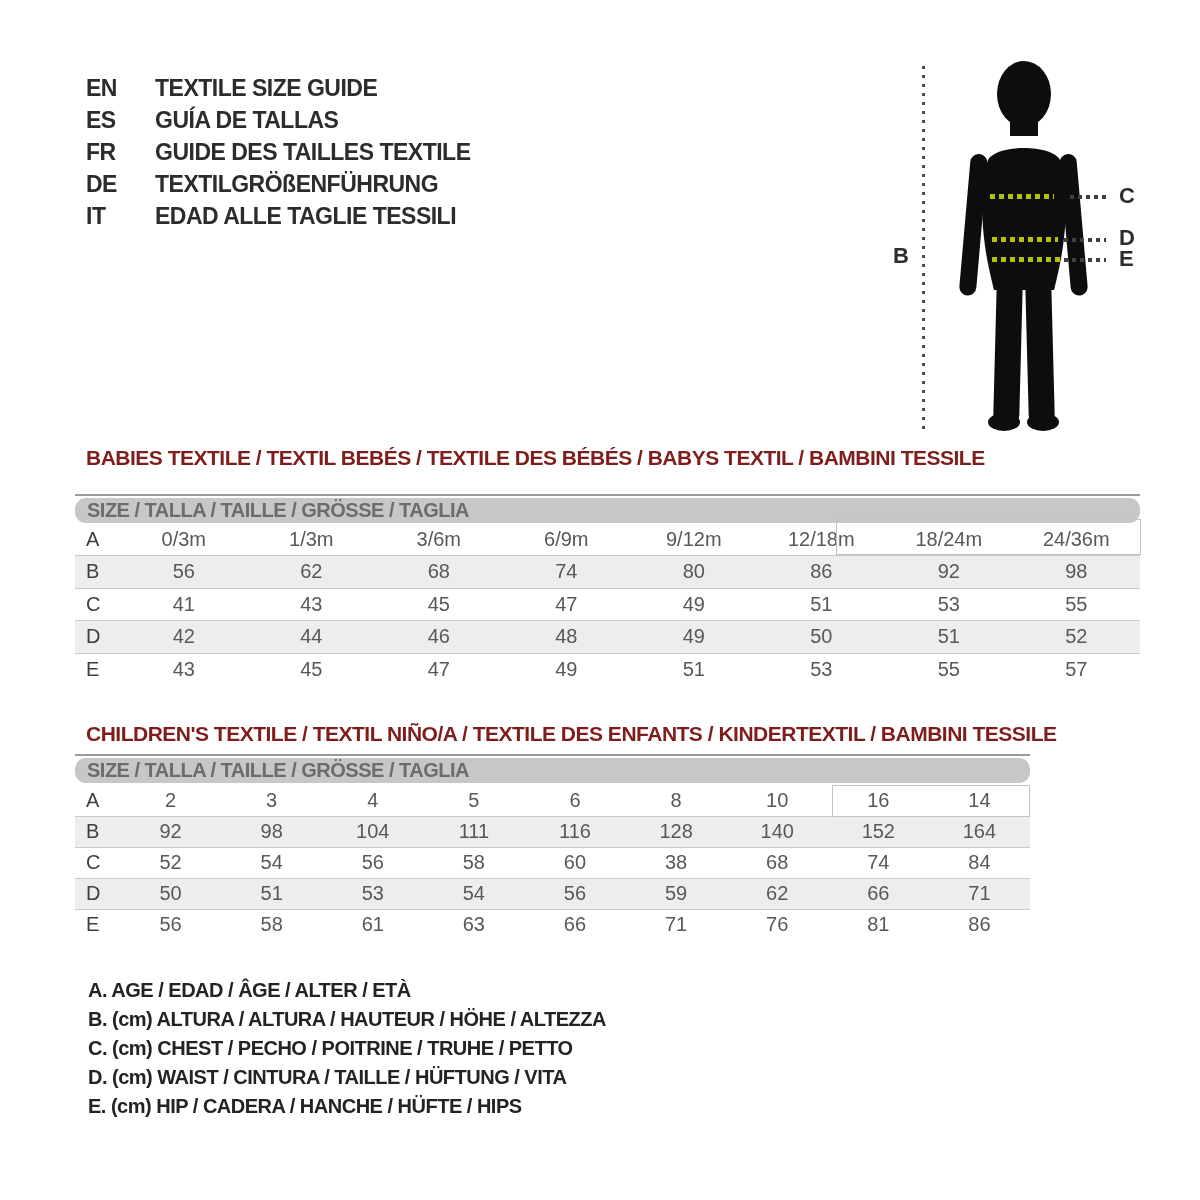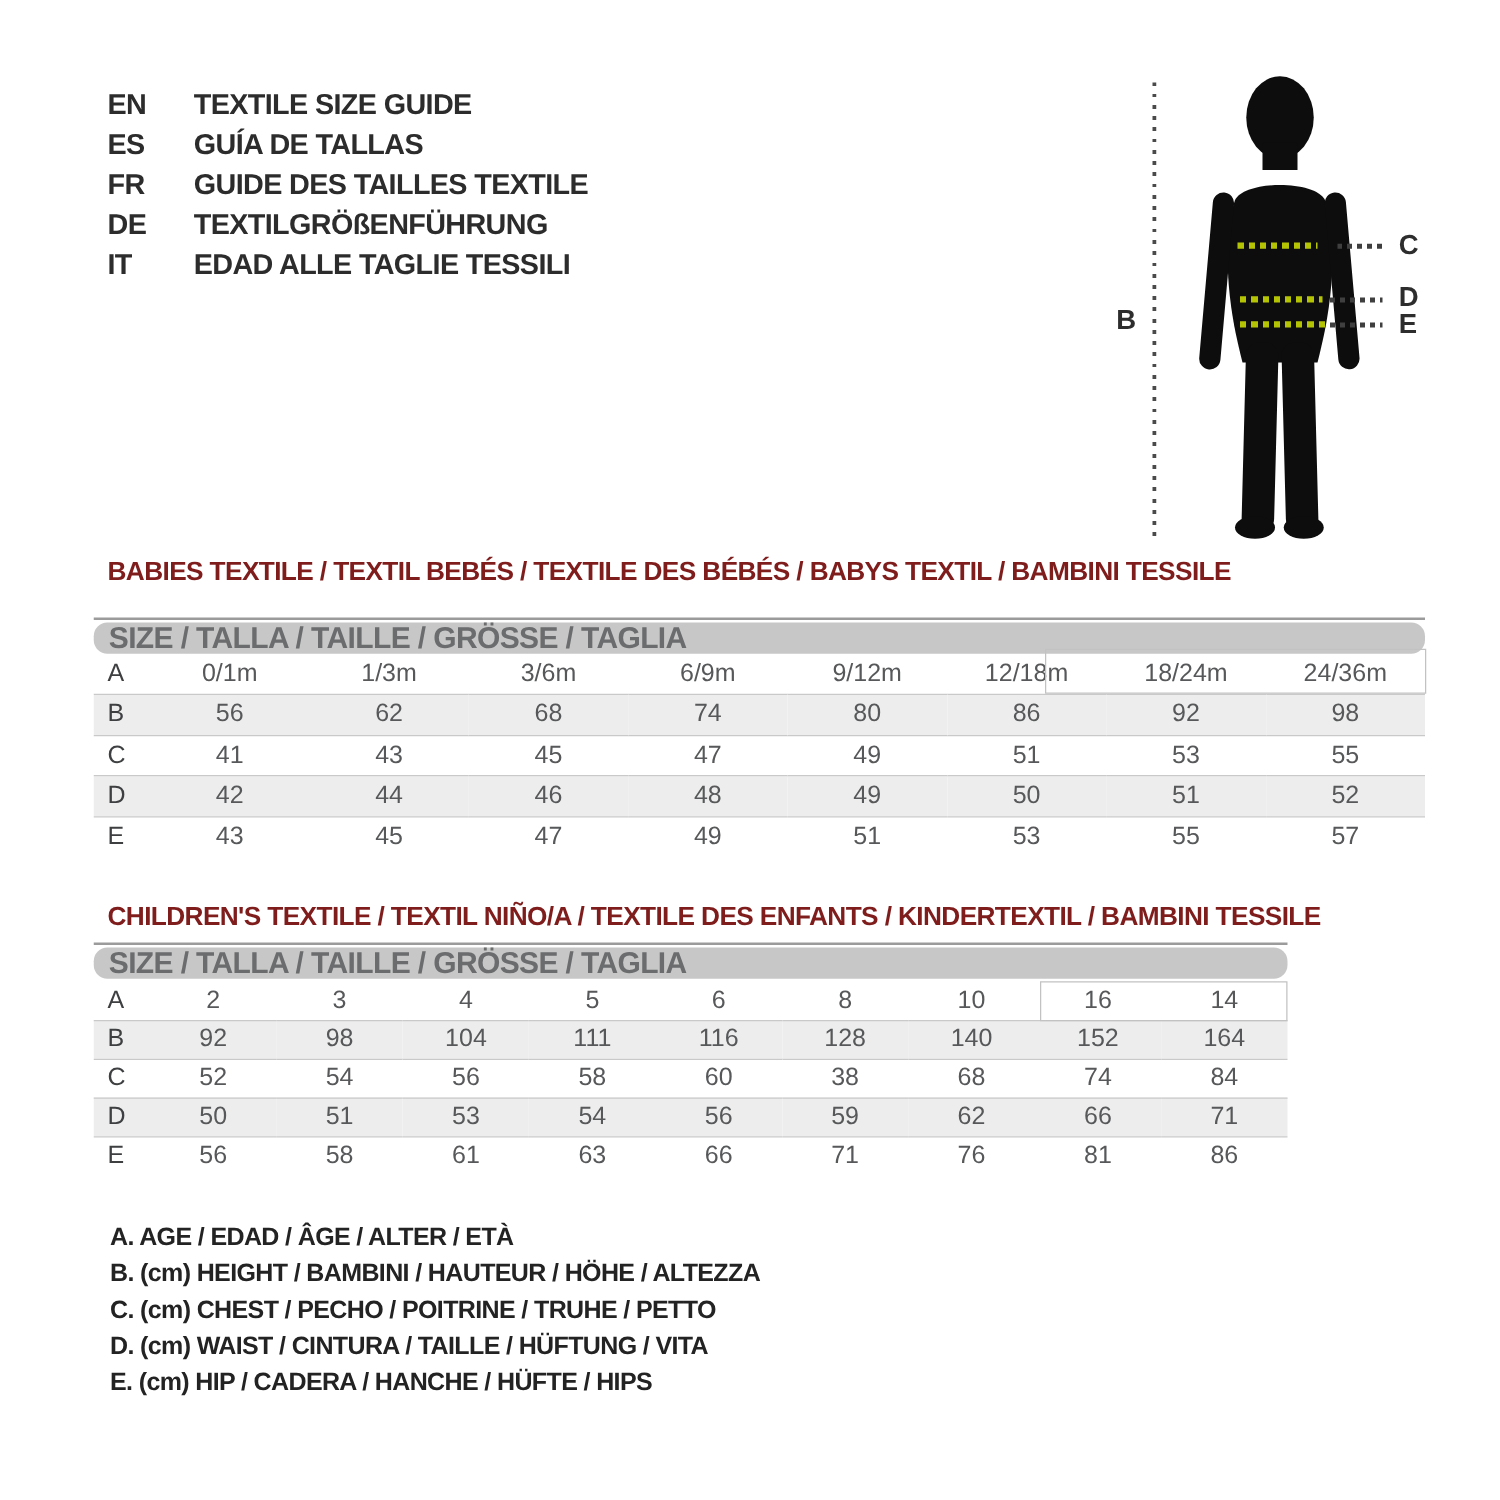--- a/index.html
+++ b/index.html
@@ -3,21 +3,21 @@
 <meta charset="utf-8">
 <style>
   html,body { margin:0; padding:0; background:#ffffff; }
   .page {
     position:relative; width:1200px; height:1200px; background:#ffffff;
     font-family:"Liberation Sans", sans-serif; color:#2b2b2b; overflow:hidden;
   }
 
   
   .lang-block { position:absolute; left:86px; top:70px; }
-  .lang-row { display:flex; height:32px; align-items:flex-start; }
+  .lang-row { display:flex; height:32px; align-items:flex-end; }
   .lang-code, .lang-label {
     font-weight:bold; font-size:23px; letter-spacing:-0.5px; color:#2c2c2c; white-space:nowrap;
   }
   .lang-code { width:69px; }
 
   
   .silhouette-svg { position:absolute; left:948px; top:52px; }
   .vline-b {
     position:absolute; left:922px; top:66px; width:3px; height:366px;
     background:repeating-linear-gradient(180deg,#4a4a4a 0 3px, transparent 3px 9px);
@@ -48,21 +48,21 @@
     color:#7f1d1d; white-space:nowrap;
   }
   #babies-heading   { left:86px; top:446px; }
   #children-heading { left:86px; top:722px; }
 
   
   .size-band { position:absolute; left:75px; }
   .size-band .band-line { height:2px; background:#9b9b9b; }
   .size-band .band-fill {
     margin-top:2px; height:25px; background:#c7c7c7; color:#6b6c6e;
-    font-weight:bold; font-size:24px; line-height:25px; padding-left:12px; letter-spacing:-0.5px;border-radius:11px;
+    font-weight:bold; font-size:20px; line-height:25px; padding-left:12px; letter-spacing:-0.5px;border-radius:11px;
   }
   #babies-band   { top:494px; width:1065px; }
   #children-band { top:754px; width:955px;  }
 
   
   table.size-table { position:absolute; border-collapse:collapse; table-layout:fixed; }
   #babies-table   { left:75px; top:523px; width:1065px; }
   #children-table { left:75px; top:785px; width:955px;  }
   #babies-table tr   { height:32.5px; }
   #children-table tr { height:31px;   }
@@ -144,21 +144,21 @@
 
   <div class="section-heading" id="babies-heading">BABIES TEXTILE / TEXTIL BEBÉS / TEXTILE DES BÉBÉS / BABYS TEXTIL / BAMBINI TESSILE</div>
   <div class="size-band" id="babies-band">
     <div class="band-line"></div>
     <div class="band-fill">SIZE / TALLA / TAILLE / GRÖSSE / TAGLIA</div>
   </div>
   <table class="size-table" id="babies-table">
     <tbody>
         <tr>
           <th>A</th>
-          <td>0/1m</td>
+          <td>0/3m</td>
           <td>1/3m</td>
           <td>3/6m</td>
           <td>6/9m</td>
           <td>9/12m</td>
           <td>12/18m</td>
           <td>18/24m</td>
           <td>24/36m</td>
         </tr>
         <tr>
           <th>B</th>
@@ -274,19 +274,19 @@
           <td>76</td>
           <td>81</td>
           <td>86</td>
         </tr>
       </tbody>
   </table>
   <div class="highlight-box" id="children-highlight"></div>
 
   <div class="legend">
     <div class="legend-item">A. AGE / EDAD / ÂGE / ALTER / ETÀ</div>
-    <div class="legend-item">B. (cm) HEIGHT / BAMBINI / HAUTEUR / HÖHE / ALTEZZA</div>
+    <div class="legend-item">B. (cm) ALTURA / ALTURA / HAUTEUR / HÖHE / ALTEZZA</div>
     <div class="legend-item">C. (cm) CHEST / PECHO / POITRINE / TRUHE / PETTO</div>
     <div class="legend-item">D. (cm) WAIST / CINTURA / TAILLE / HÜFTUNG / VITA</div>
     <div class="legend-item">E. (cm) HIP / CADERA / HANCHE / HÜFTE / HIPS</div>
   </div>
 
 </div>
 
 </body></html>

